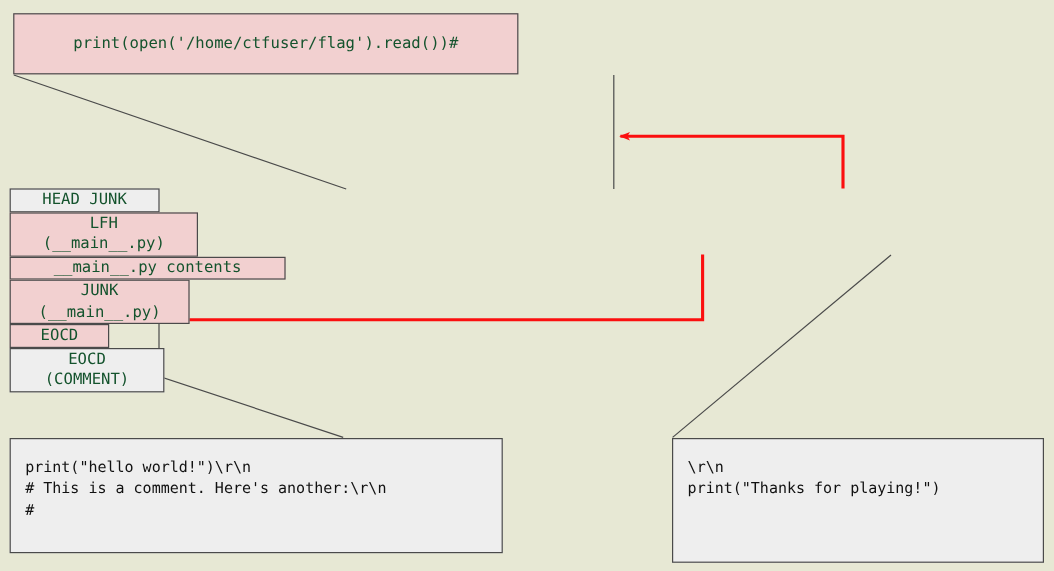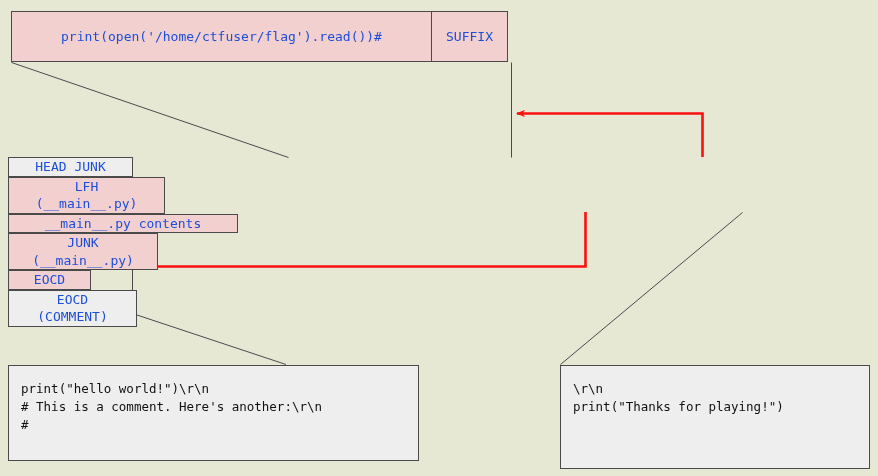--- a/index.html
+++ b/index.html
@@ -28,21 +28,21 @@
     pointer-events: none;
   }
   .box {
     position: absolute;
     box-sizing: border-box;
     border: 1px solid #4a4a4a;
     display: flex;
     align-items: center;
     justify-content: center;
     text-align: center;
-    color: #1d4ed8;
+    color: #14532d;
     font-size: 13px;
     line-height: 1.35;
     white-space: pre;
   }
   .pink  { background: #f2d0d0; }
   .gray  { background: #eeeeee; }
 
   
   #top-strip {
     position: absolute;
@@ -131,21 +131,20 @@
 
     <path d="M 742.5,212.5 L 560.5,364.5" stroke="#4a4a4a" stroke-width="1" fill="none"></path>
 
     <path d="M 702.5,157 L 702.5,113.5 L 517,113.5" stroke="#fb0f0f" stroke-width="2.6" fill="none" marker-end="url(#redhead)"></path>
 
     <path d="M 585.5,212 L 585.5,266.5 L 140,266.5" stroke="#fb0f0f" stroke-width="2.6" fill="none" marker-end="url(#redhead)"></path>
   </svg>
 
   <div id="top-strip">
     <div id="cell-payload" class="box pink">print(open('/home/ctfuser/flag').read())#</div>
-    <div id="cell-suffix" class="box pink">SUFFIX</div>
   </div>
 
   <div id="mid-strip">
 
     <div id="cell-headjunk" class="box gray">
       <span>HEAD JUNK</span>
     </div>
 
     <div id="cell-lfh" class="box pink">
       <span>LFH</span>

